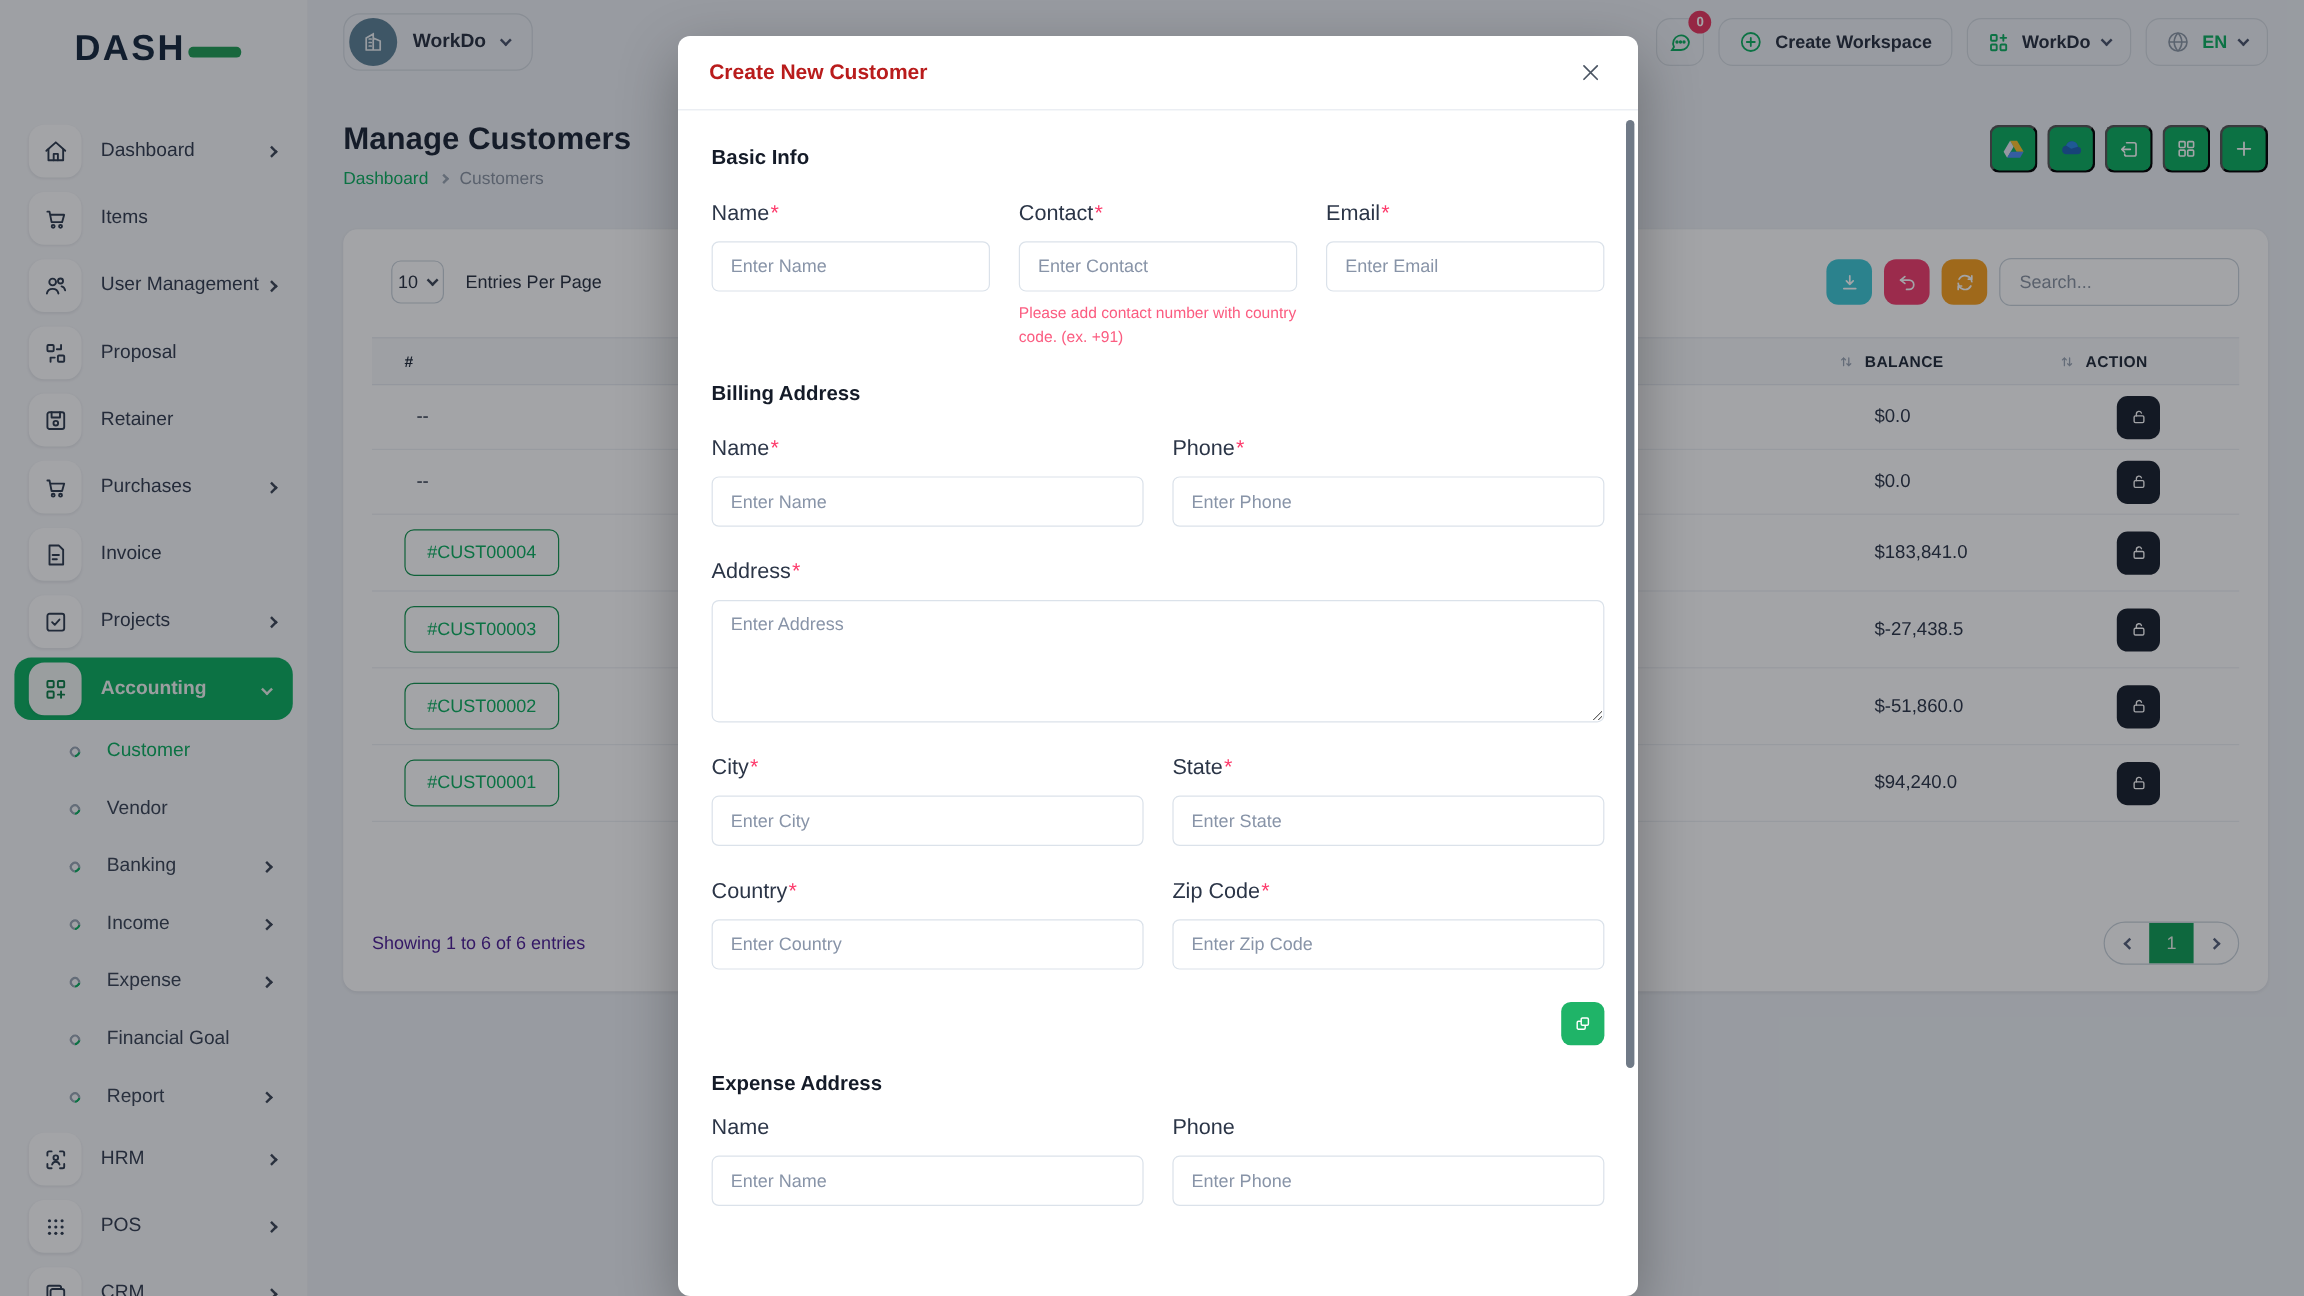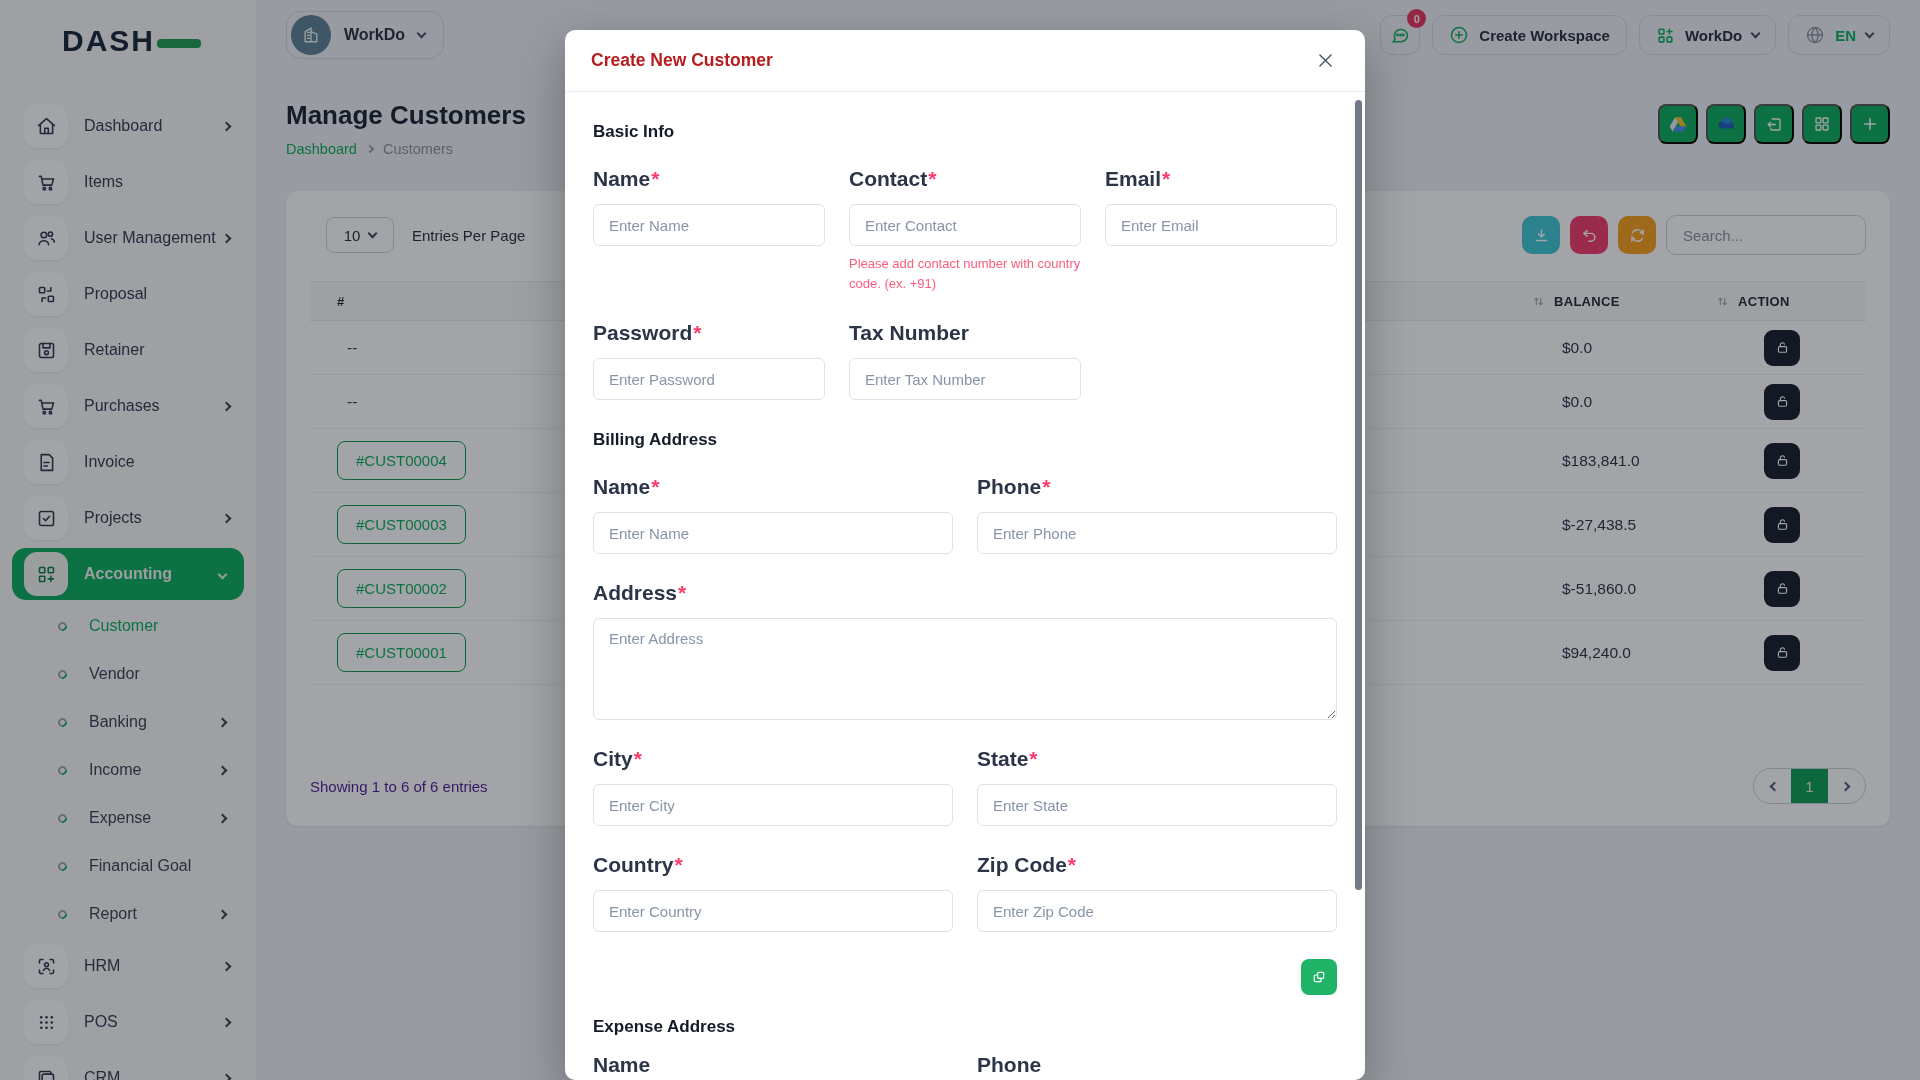--- a/index.html
+++ b/index.html
@@ -56,21 +56,21 @@
   .crumb-sep{width:6px;height:6px;border-right:2px solid #9aa5b2;border-bottom:2px solid #9aa5b2;transform:rotate(-45deg);}
   .crumb-cur{color:#8a94a2;}
   .quick-actions{display:flex;gap:8px;margin-top:4px;}
   .qa{width:40px;height:40px;border-radius:8px;background:#0caf60;display:flex;align-items:center;
       justify-content:center;color:#fff;cursor:pointer;}
 
   
   .card{margin-top:34px;background:#fff;border-radius:12px;height:635px;position:relative;padding:24px;
         box-shadow:0 1px 3px rgba(25,39,60,.08);}
   .controls{display:flex;align-items:center;}
-  .select{margin-left:16px;width:68px;height:36px;border:1px solid #c9d2da;border-radius:8px;display:flex;
+  .select{margin-left:16px;width:44px;height:36px;border:1px solid #c9d2da;border-radius:8px;display:flex;
           align-items:center;justify-content:center;gap:9px;font-size:15px;color:#27303f;cursor:pointer;}
   .sel-chev{width:7px;height:7px;border-right:2px solid #3c4656;border-bottom:2px solid #3c4656;
             transform:rotate(45deg);margin-top:-3px;}
   .controls-label{margin-left:18px;font-size:15px;color:#27303f;}
   .controls-right{margin-left:auto;display:flex;align-items:center;gap:10px;}
   .tool-btn{width:38px;height:38px;border-radius:10px;border:none;color:#fff;display:flex;align-items:center;
             justify-content:center;cursor:pointer;}
   .tool-download{background:#3ec9d6;}
   .tool-undo{background:#f23d6d;}
   .tool-refresh{background:#f8a11e;}
@@ -112,21 +112,21 @@
   .modal-head{height:62px;display:flex;align-items:center;justify-content:space-between;padding:0 26px;
               border-bottom:1px solid #e6eaf0;}
   .modal-title{font-size:17.5px;font-weight:700;color:#b91c1c;}
   .close-btn{background:none;border:none;cursor:pointer;color:#4b5563;padding:4px;display:flex;}
   .modal-body{padding:30px 28px 0;position:relative;}
   .sec-h{font-size:17px;font-weight:700;color:#141b28;margin:0 0 25px;}
   .frow{display:flex;gap:24px;margin-bottom:27px;}
   .fcol{display:flex;flex-direction:column;}
   .c3{width:232px;}
   .c2{flex:1;}
-  .flabel{font-size:21px;font-weight:700;color:#2b3547;margin-bottom:13px;}
+  .flabel{font-size:18px;font-weight:400;color:#2b3547;margin-bottom:13px;}
   .req{color:#fd3a6b;margin-left:1px;}
   .f{border:1px solid #dbe2ea;border-radius:6px;font-size:15px;color:#2b3547;
      font-family:"Liberation Sans",sans-serif;outline:none;background:#fff;}
   input.f{height:42px;padding:0 15px;}
   .f::placeholder{color:#8894a8;}
   textarea.f{height:102px;padding:11px 15px;resize:both;}
   .hint{width:244px;font-size:13px;line-height:1.55;color:#fb5c80;margin-top:8px;}
   .copy-row{display:flex;justify-content:flex-end;margin:2px 0 22px;}
   .copy-btn{width:36px;height:36px;border:none;border-radius:8px;background:#1fb468;color:#fff;display:flex;
             align-items:center;justify-content:center;cursor:pointer;}
@@ -613,31 +613,20 @@
           <label class="flabel"><span>Contact</span><span class="req">*</span></label>
           <input class="f" type="text" placeholder="Enter Contact" style="">
           <div class="hint">Please add contact number with country code. (ex. +91)</div>
         </div>
         <div class="fcol c3">
           <label class="flabel"><span>Email</span><span class="req">*</span></label>
           <input class="f" type="text" placeholder="Enter Email" style="">
         </div>
       </div>
 
-      <div class="frow" style="margin-bottom:30px;">
-        <div class="fcol c3">
-          <label class="flabel"><span>Password</span><span class="req">*</span></label>
-          <input class="f" type="password" placeholder="Enter Password" style="">
-        </div>
-        <div class="fcol c3">
-          <label class="flabel">Tax Number</label>
-          <input class="f" type="text" placeholder="Enter Tax Number" style="">
-        </div>
-        <div class="fcol c3"></div>
-      </div>
 
       <h3 class="sec-h">Billing Address</h3>
 
       <div class="frow">
         <div class="fcol c2">
           <label class="flabel"><span>Name</span><span class="req">*</span></label>
           <input class="f" type="text" placeholder="Enter Name" style="">
         </div>
         <div class="fcol c2">
           <label class="flabel"><span>Phone</span><span class="req">*</span></label>

